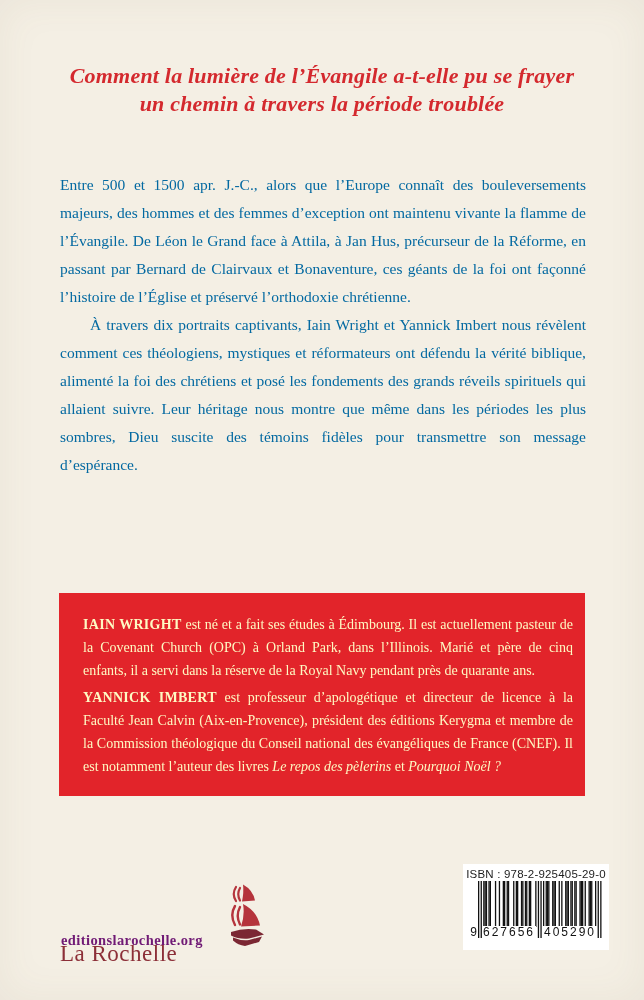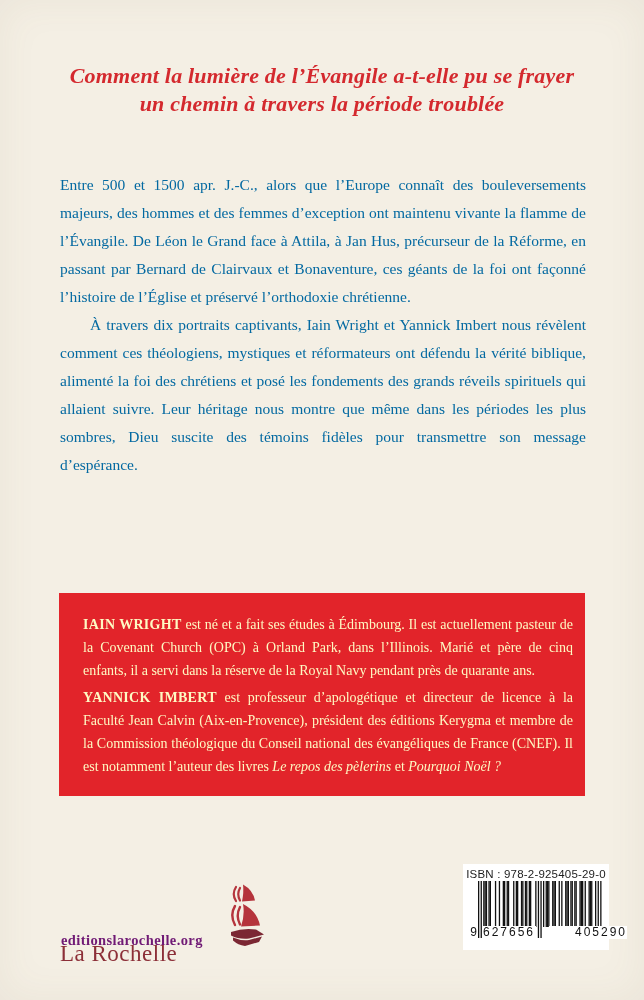--- a/index.html
+++ b/index.html
@@ -63,21 +63,21 @@
   .bars{position:relative; width:132px; height:58px; margin:1px auto 0 auto;}
   .bars svg{position:absolute; left:0; top:0;}
   .bars svg rect{fill:#111;}
   .ean-digit{
     position:absolute; font-family:"Liberation Sans", sans-serif;
     font-size:12px; color:#111; top:45px; height:13px;
     background:#fff; text-align:center; line-height:13px;
   }
   .d-first{left:0; width:7px;}
   .d-g1{left:12px; width:54px; letter-spacing:2px;}
-  .d-g2{left:79px; width:78px; letter-spacing:2px;text-align:right;}
+  .d-g2{left:73px; width:54px; letter-spacing:2px;}
 </style>
 </head>
 <body>
 
 <div class="page">
 
   <div class="headline">
     <div>Comment la lumière de l’Évangile a-t-elle pu se frayer</div>
     <div>un chemin à travers la période troublée</div>
   </div>

